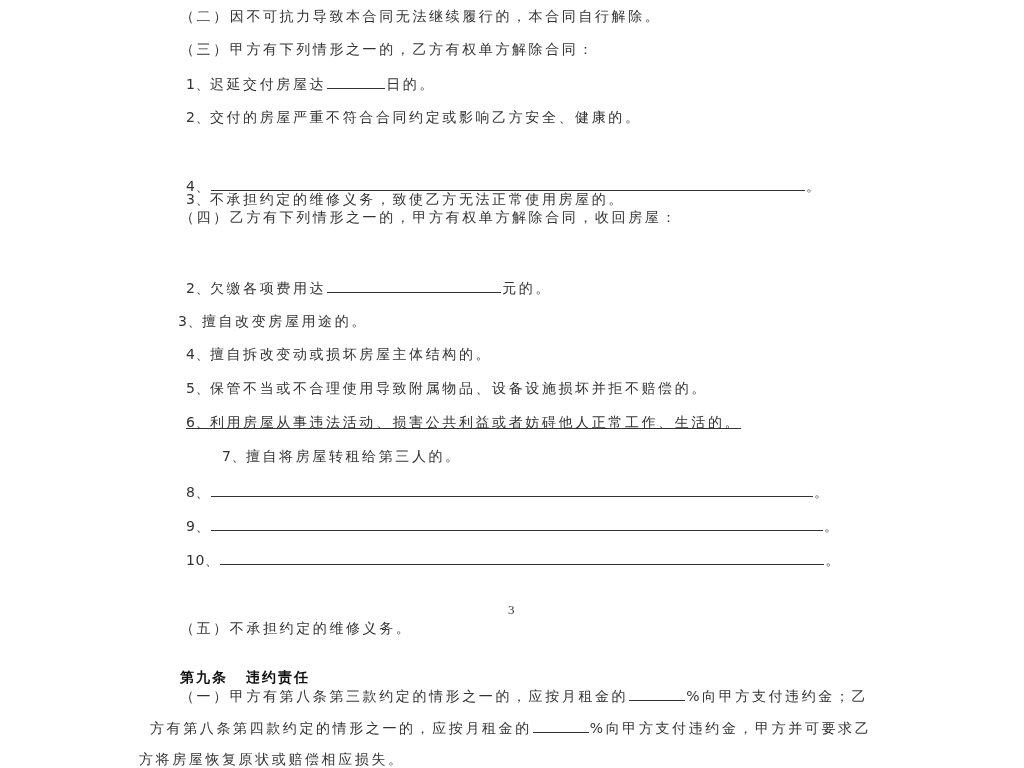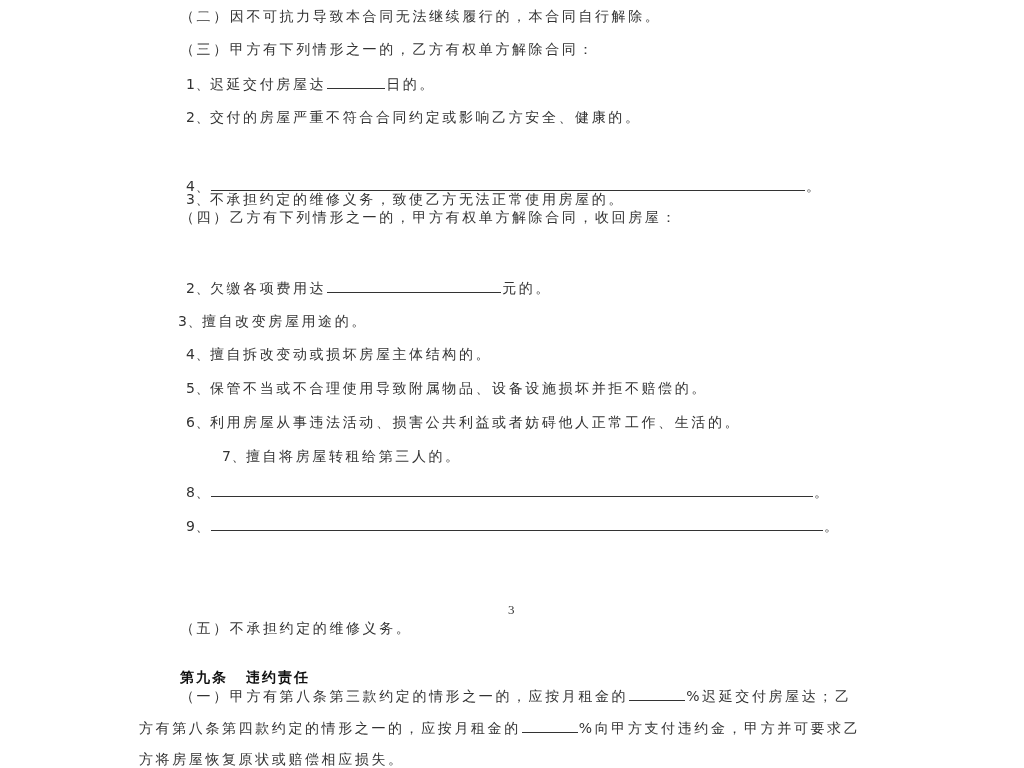--- a/index.html
+++ b/index.html
@@ -71,48 +71,51 @@
   </div>
 
   <div class="line" style="left:186px; top:345px;">
     <span class="num">4、</span><span>擅自拆改变动或损坏房屋主体结构的。</span>
   </div>
 
   <div class="line" style="left:186px; top:379px;">
     <span class="num">5、</span><span>保管不当或不合理使用导致附属物品、设备设施损坏并拒不赔偿的。</span>
   </div>
 
-  <div class="line" style="left:186px; top:413px;">
+  <div class="line" style="left:186px; top:413px;text-decoration:underline;">
     <span class="num">6、</span><span>利用房屋从事违法活动、损害公共利益或者妨碍他人正常工作、生活的。</span>
   </div>
 
   <div class="line" style="left:186px; top:447px;margin-left:36px;">
     <span class="num">7、</span><span>擅自将房屋转租给第三人的。</span>
   </div>
 
   <div class="line" style="left:186px; top:482px;">
     <span class="num">8、</span><span class="blank" style="width:602px;"></span><span>。</span>
   </div>
 
   <div class="line" style="left:186px; top:516px;">
     <span class="num">9、</span><span class="blank" style="width:612px;"></span><span>。</span>
   </div>
 
+  <div class="line" style="left:186px; top:550px;">
+    <span class="num">10、</span><span class="blank" style="width:604px;"></span><span>。</span>
+  </div>
 
   <div class="pagenum" style="left:508px; top:602px;">3</div>
 
   <div class="line" style="left:180px; top:619px;">（五）不承担约定的维修义务。</div>
 
   <div class="line heading" style="left:180px; top:652px;margin-top:16px;">
     <span>第九条</span><span class="gap"></span><span>违约责任</span>
   </div>
 
   <div class="line" style="left:180px; top:686px;">
-    <span>（一）甲方有第八条第三款约定的情形之一的，应按月租金的</span><span class="blank" style="width:56px;"></span><span>%迟延交付房屋达；乙</span>
+    <span>（一）甲方有第八条第三款约定的情形之一的，应按月租金的</span><span class="blank" style="width:56px;"></span><span>%向甲方支付违约金；乙</span>
   </div>
 
-  <div class="line" style="left:139px; top:718px;text-align:right;">
+  <div class="line" style="left:150px; top:718px;text-align:right;">
     <span>方有第八条第四款约定的情形之一的，应按月租金的</span><span class="blank" style="width:56px;"></span><span>%向甲方支付违约金，甲方并可要求乙</span>
   </div>
 
   <div class="line" style="left:139px; top:750px;">方将房屋恢复原状或赔偿相应损失。</div>
 
 </div>
 
 </body></html>

